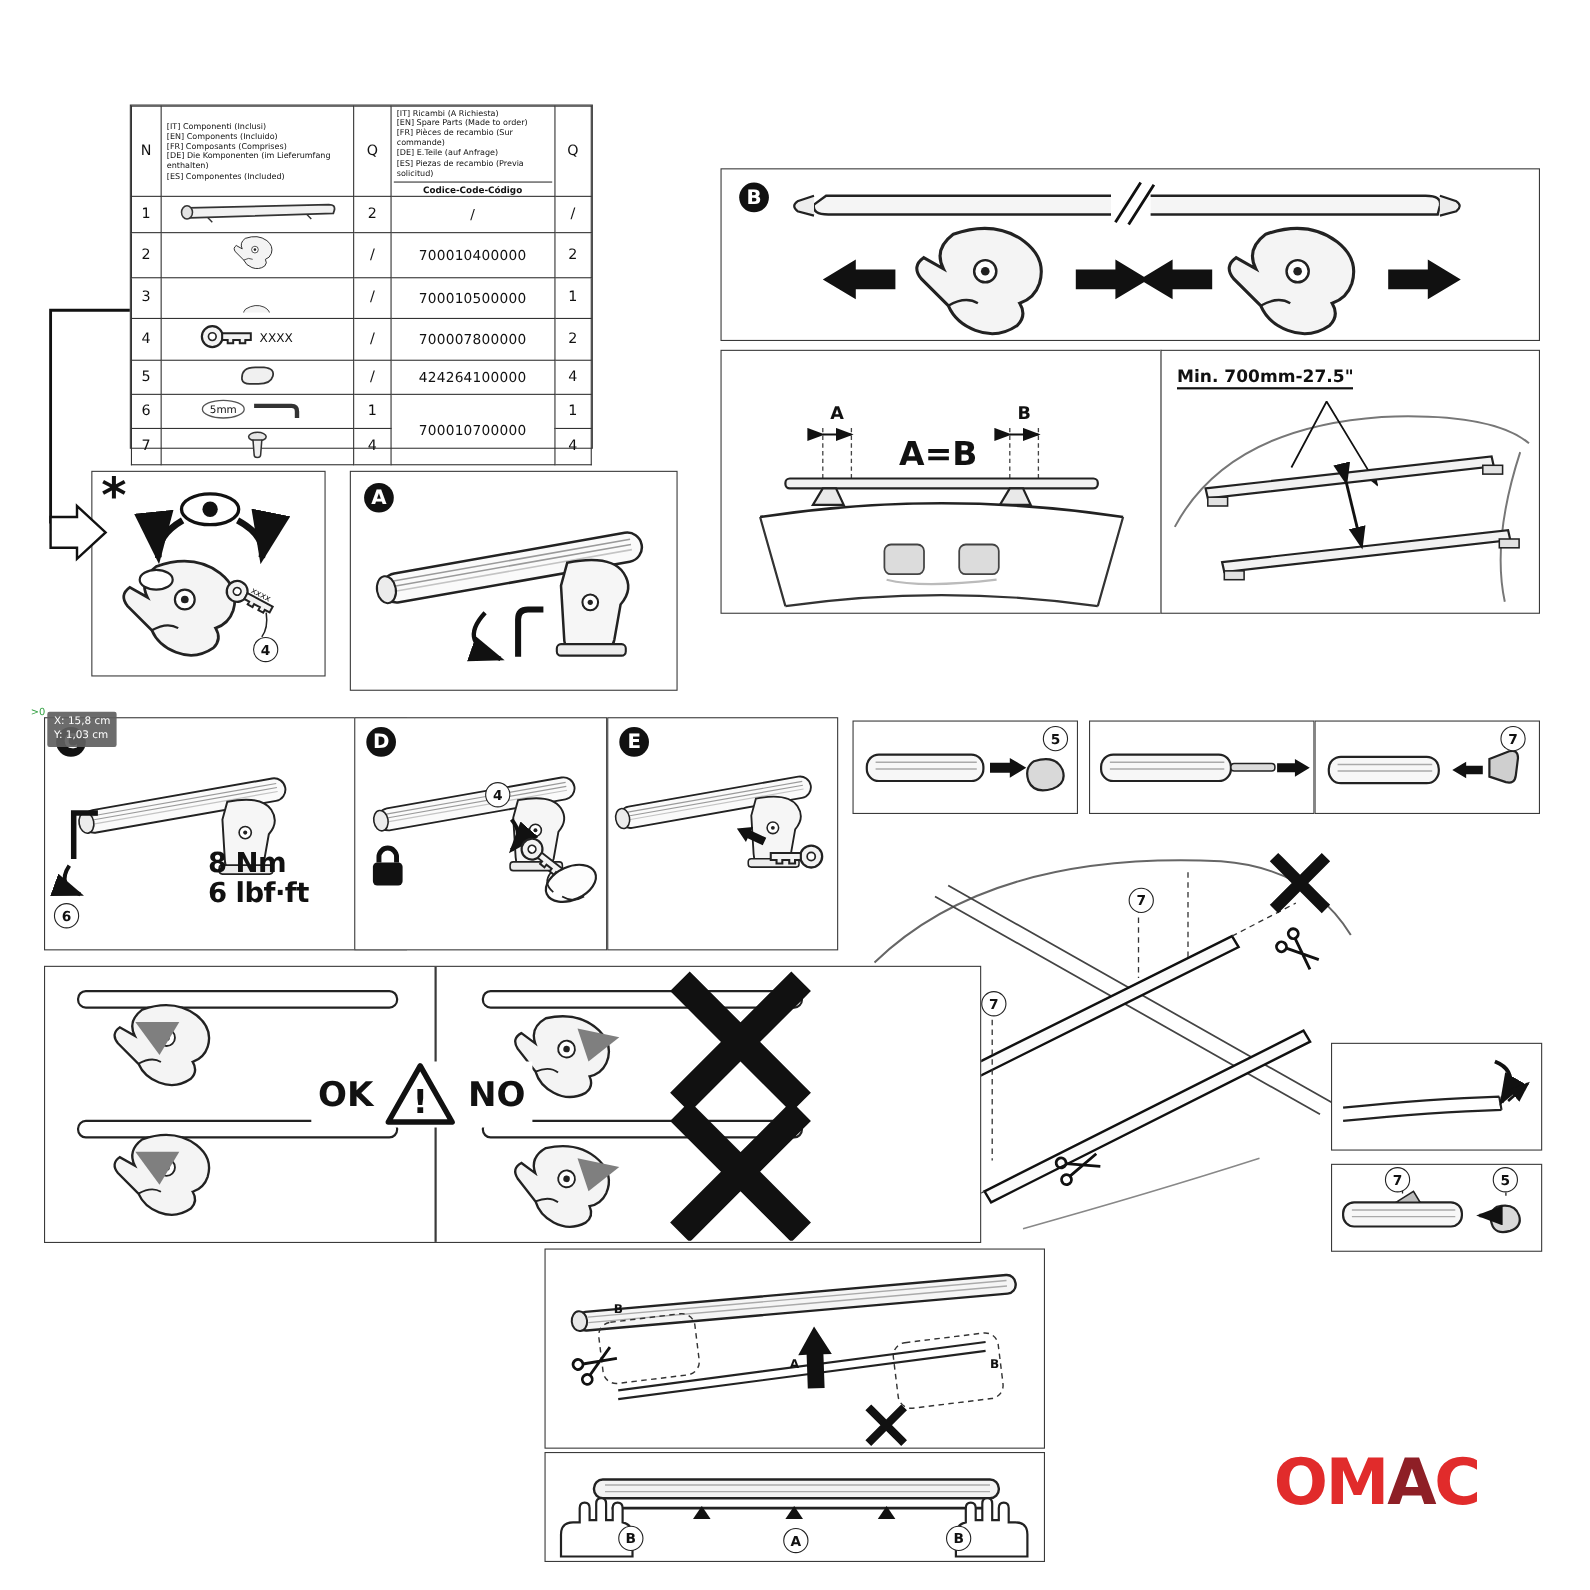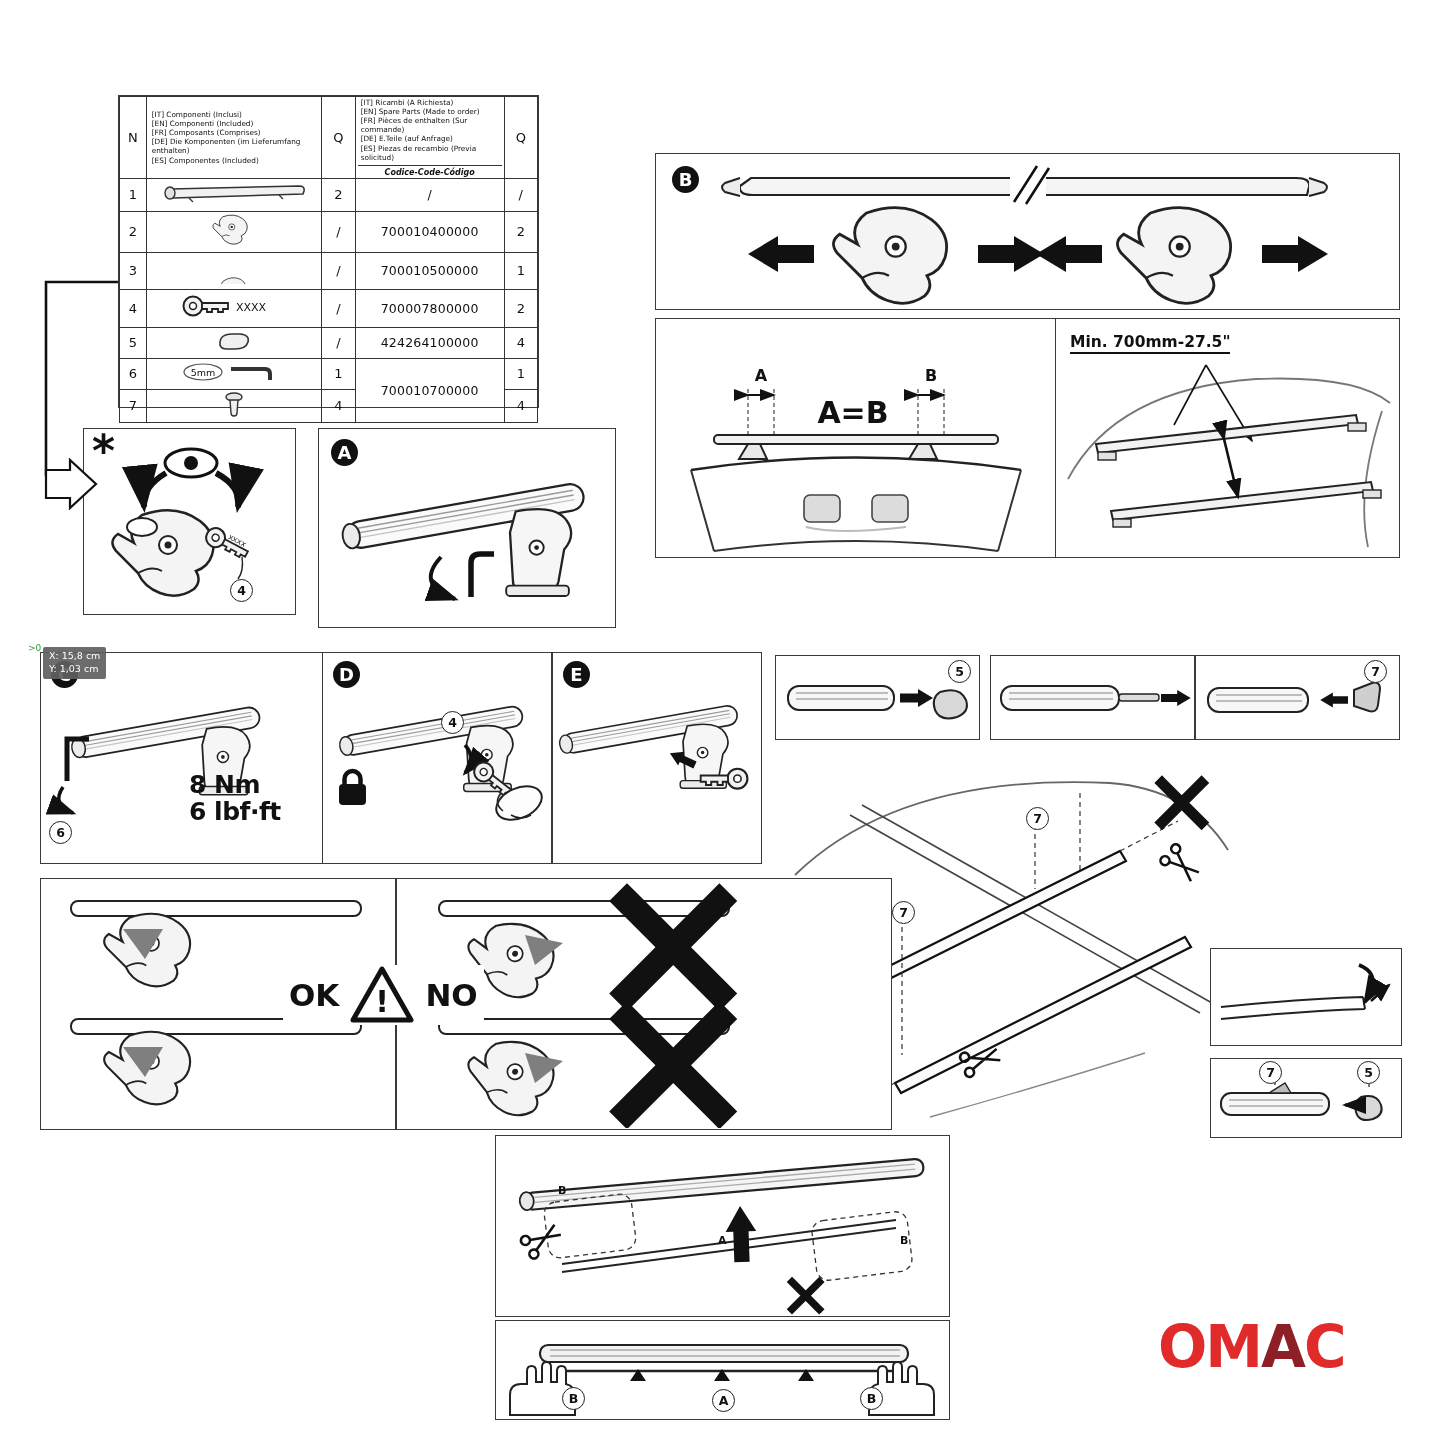--- a/index.html
+++ b/index.html
@@ -9,21 +9,21 @@
   .badge{position:absolute;width:27px;height:27px;border-radius:50%;background:#111;color:#fff;
          display:flex;align-items:center;justify-content:center;font-weight:bold;font-size:18px;z-index:3;}
   .callout{position:absolute;width:21px;height:21px;border-radius:50%;background:#fff;border:1.7px solid #222;
            display:flex;align-items:center;justify-content:center;font-size:12.5px;font-weight:bold;z-index:3;}
   .svgabs{position:absolute;left:0;top:0;}
   svg text{font-family:"DejaVu Sans","Liberation Sans",sans-serif;fill:#111;}
   
   #parts-table table{border-collapse:collapse;width:100%;height:100%;table-layout:fixed;}
   #parts-table td,#parts-table th{border:1.3px solid #333;padding:1px 2px;text-align:center;vertical-align:middle;font-weight:normal;margin-top:12px;}
   .hdr-lines{font-size:7.3px;line-height:1.25;text-align:left;padding-left:3px;}
-  .code-hdr{font-size:8px;border-top:1px solid #333;margin-top:3px;padding-top:2px;text-align:center;font-weight:bold;font-style:italic;}
+  .code-hdr{font-size:8px;border-top:1px solid #333;margin-top:3px;padding-top:2px;text-align:center;font-weight:bold;}
   .ncell{font-size:13px;}
   .qcell{font-size:13px;}
   .codecell{font-size:12.5px;letter-spacing:.2px;}
   
   .tooltip{position:absolute;background:rgba(96,96,96,.92);color:#fff;font-size:9.5px;line-height:1.35;
            padding:3px 6px;border-radius:2px;z-index:6;}
   .torque{position:absolute;font-weight:800;font-size:25px;line-height:1.08;letter-spacing:-.5px;}
   .okno-center{position:absolute;display:flex;align-items:center;gap:10px;background:#fff;padding:0 6px;z-index:4;}
   .okno-center span{font-size:31px;font-weight:800;}
   #logo{position:absolute;left:1158px;top:1318px;font-size:58px;font-weight:800;letter-spacing:-2px;line-height:1;}
@@ -87,32 +87,32 @@
           <col style="width:30px">
           <col style="width:134px">
           <col style="width:30px">
         </colgroup>
       <tbody>
           <tr style="height:80px;">
         <th class="ncell">N</th>
         <th>
           <div class="hdr-lines">
             <div>[IT] Componenti (Inclusi)</div>
-            <div>[EN] Componenti (Included)</div>
+            <div>[EN] Components (Incluido)</div>
             <div>[FR] Composants (Comprises)</div>
             <div>[DE] Die Komponenten (im Lieferumfang enthalten)</div>
             <div>[ES] Componentes (Included)</div>
           </div>
         </th>
         <th class="qcell">Q</th>
         <th>
           <div class="hdr-lines">
             <div>[IT] Ricambi (A Richiesta)</div>
             <div>[EN] Spare Parts (Made to order)</div>
-            <div>[FR] Pièces de enthalten (Sur commande)</div>
+            <div>[FR] Pièces de recambio (Sur commande)</div>
             <div>[DE] E.Teile (auf Anfrage)</div>
             <div>[ES] Piezas de recambio (Previa solicitud)</div>
           </div>
           <div class="code-hdr">Codice-Code-Código</div>
         </th>
         <th class="qcell">Q</th>
       </tr>
       <tr style="height:33px;">
         <td class="ncell">1</td>
         <td>

